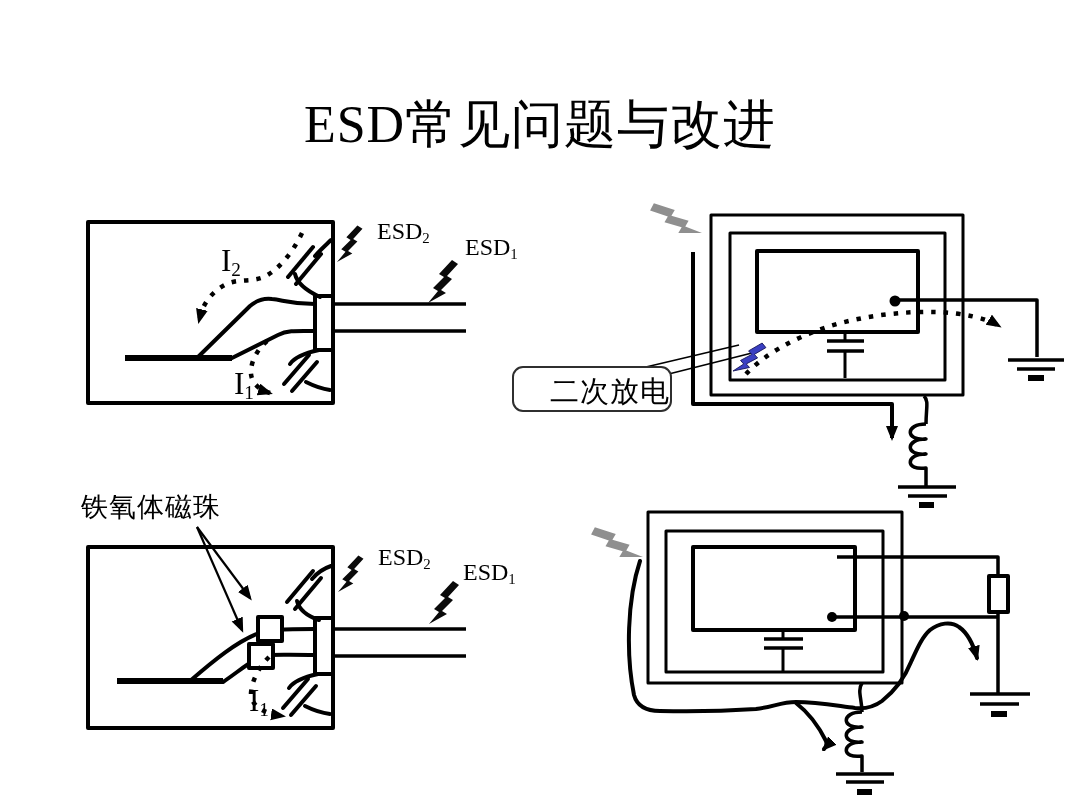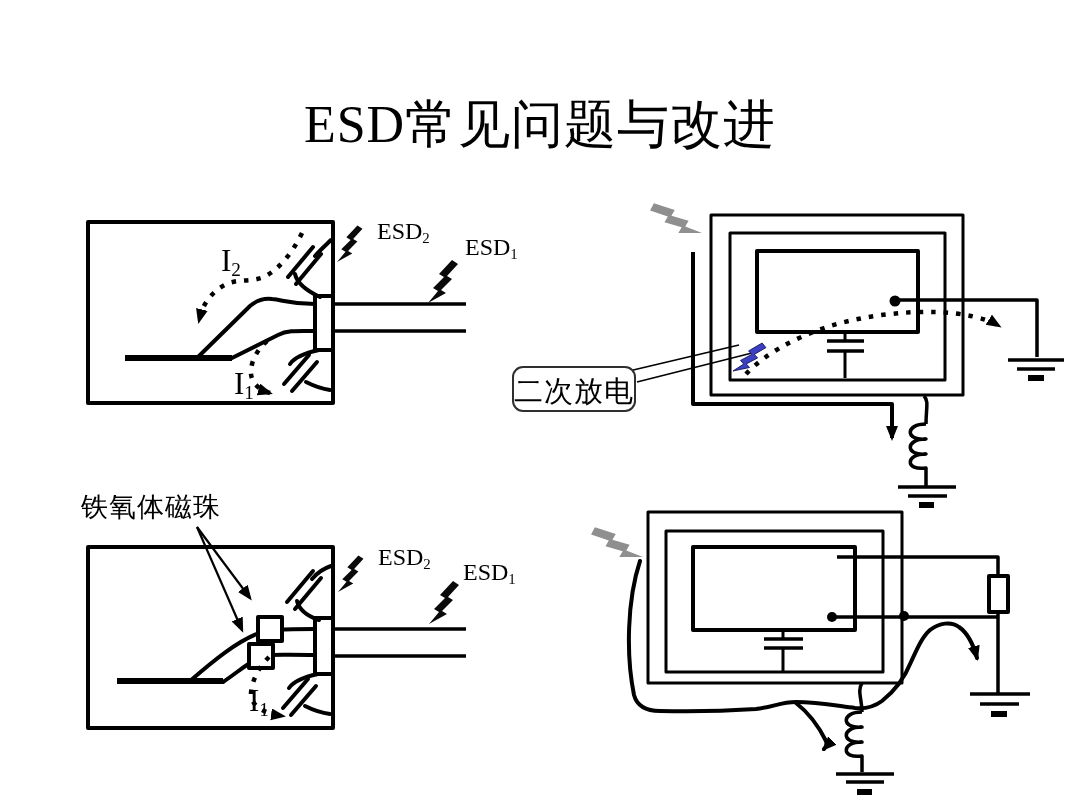--- a/index.html
+++ b/index.html
@@ -13,23 +13,23 @@
     position:absolute;left:0;right:0;top:90px;
     text-align:center;font-size:52px;letter-spacing:1px;
     white-space:nowrap;
   }
   .lbl{position:absolute;font-size:24px;white-space:nowrap;margin-left:14px;}
   .lbl .sub{font-size:0.62em;vertical-align:-0.28em;}
   .ilbl{position:absolute;font-size:31px;white-space:nowrap;}
   .ilbl .sub{font-size:0.62em;vertical-align:-0.28em;}
   .ferrite{position:absolute;left:81px;top:489px;font-size:27px;letter-spacing:1px;}
   .callout{
-    position:absolute;left:512px;top:366px;width:124px;height:46px;
+    position:absolute;left:512px;top:366px;width:160px;height:46px;
     border:2px solid #2f2f2f;border-radius:11px;background:#fff;
-    font-size:29px;line-height:46px;text-align:center;letter-spacing:1px;
+    font-size:29px;line-height:46px;text-align:right;letter-spacing:1px;
     box-sizing:border-box;
   }
   svg{position:absolute;left:0;top:0;}
   .st{stroke:#000;fill:none;stroke-linejoin:round;}
   .w3{stroke-width:3;}
   .w35{stroke-width:3.5;}
   .w4{stroke-width:4;}
   .w6{stroke-width:6;}
   .thin{stroke-width:1.6;}
   .w2{stroke-width:2.2;}

